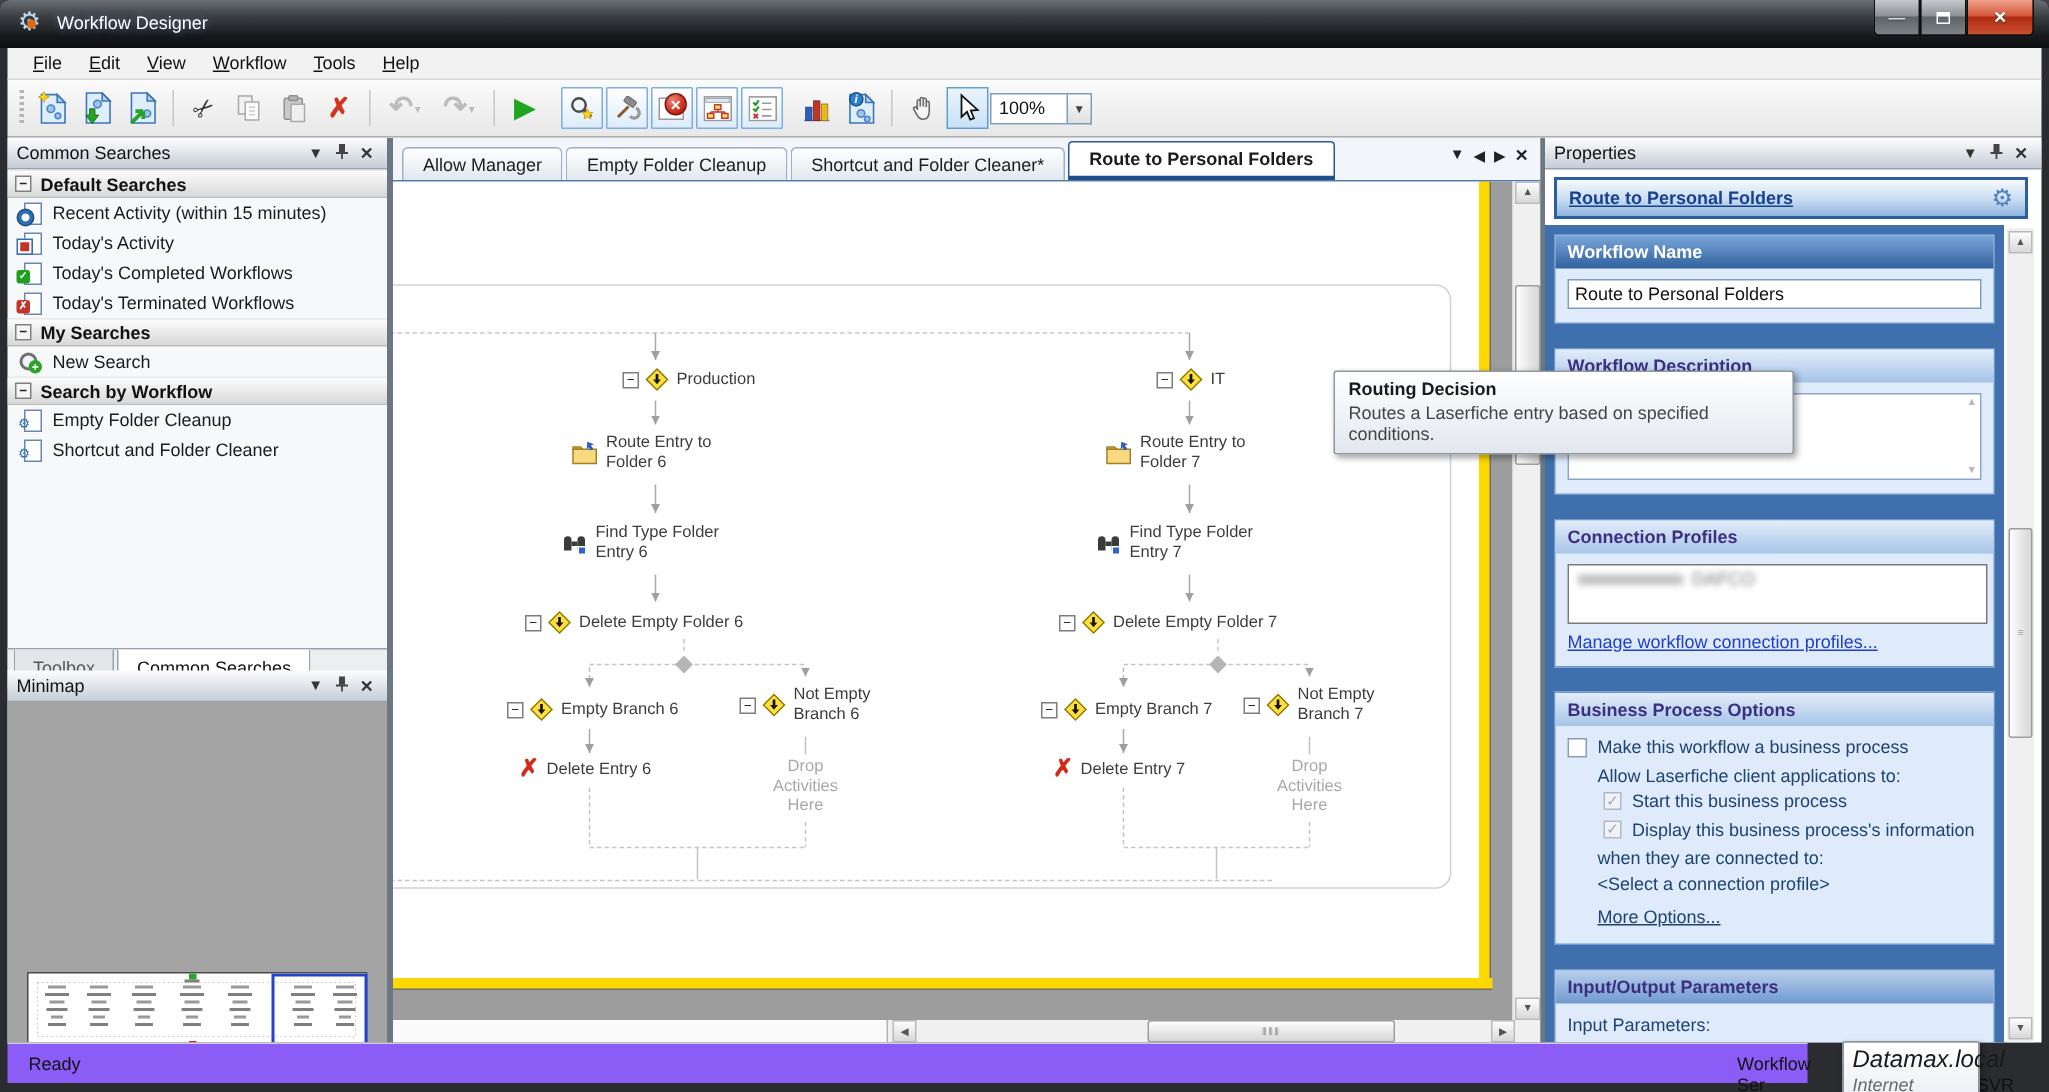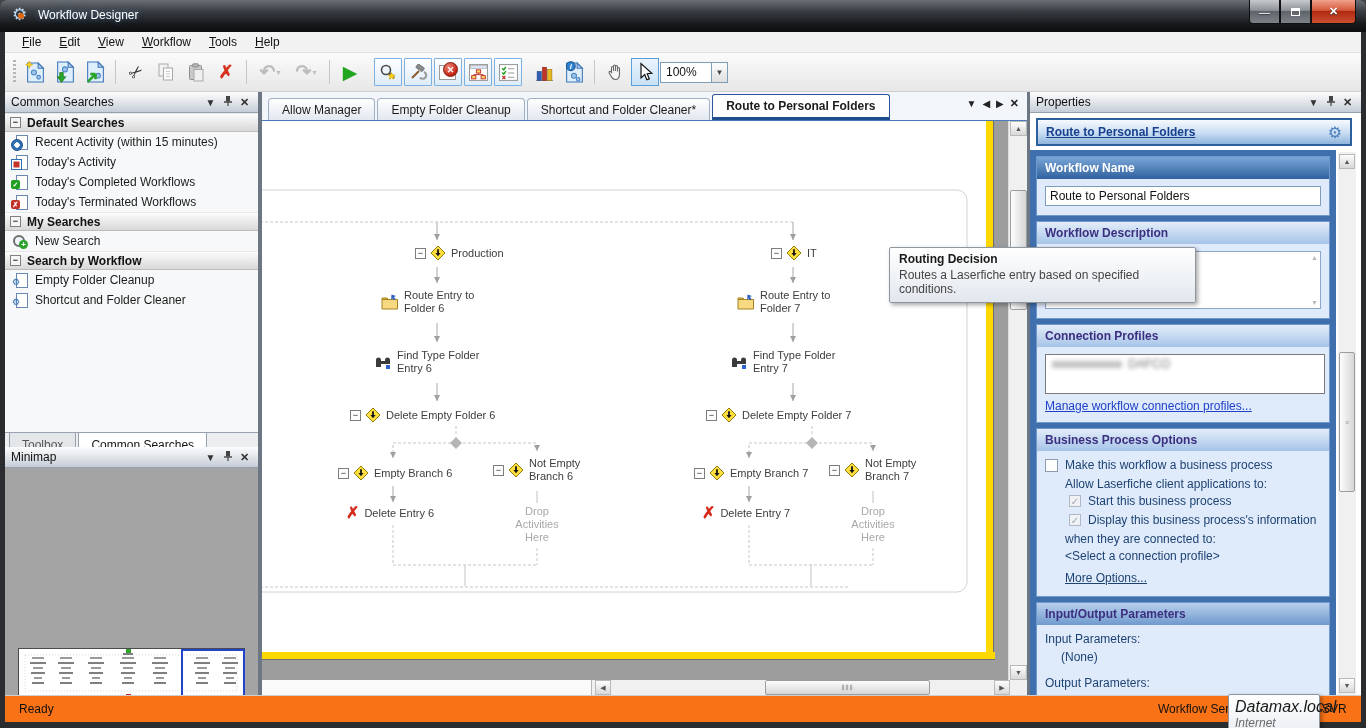--- a/index.html
+++ b/index.html
@@ -114,21 +114,21 @@
   .hthumb{position:absolute;left:503px;top:0;width:165px;height:15px;background:linear-gradient(#fdfdfd,#d6d6d6);border:1px solid #9d9d9d;border-radius:2px;
     display:flex;align-items:center;justify-content:center;font-size:7px;color:#8a8a8a;letter-spacing:1px;}
 
   
   .props{position:absolute;left:1030px;top:92px;width:331px;height:603px;background:#fff;overflow:hidden;}
   .plink-box{position:absolute;left:6px;top:26px;width:316px;height:28px;border:2px solid #2c5f9e;
     background:linear-gradient(180deg,#f6fafe 0%,#c8dcf2 55%,#8fb4dd 100%);display:flex;align-items:center;padding:0 8px;}
   .plink{font-size:12px;font-weight:bold;color:#17418f;text-decoration:underline;flex:1;}
   .plink-gear{font-size:16px;color:#4f81bd;}
   .pcontent{position:absolute;left:0;top:58px;width:306px;height:545px;background:#3f6fad;padding:6px 0 0 6px;overflow:hidden;}
-  .psec{width:294px;background:#dfeafa;border:1px solid #6f98cf;margin-bottom:5px;}
+  .psec{width:294px;background:#dfeafa;border:1px solid #6f98cf;margin-bottom:16px;}
   .psec-h{height:22px;display:flex;align-items:center;padding-left:8px;font-size:12px;font-weight:bold;}
   .psec-h.hot{background:linear-gradient(180deg,#7aa6d8,#30619e);color:#fff;}
   .psec-h.cool{background:linear-gradient(180deg,#e3edf9,#a6c4e8);color:#3b2f80;}
   .psec-h.mid{background:linear-gradient(180deg,#b9cfec,#6f9ace);color:#3b2f80;}
   .psec-b{padding:7px 8px 9px 8px;font-size:12px;color:#1d4373;}
   .pinput{width:276px;height:20px;background:#fff;border:1px solid #7f9db9;font-size:12px;color:#111;display:flex;align-items:center;padding-left:4px;}
   .pdesc{width:276px;height:58px;background:#fff;border:1px solid #8aa6c9;position:relative;}
   .pdesc .ar{position:absolute;right:2px;font-size:7px;color:#b9b9b9;}
   .plist{width:280px;height:40px;background:#fff;border:1px solid #7a7a7a;padding:2px 4px;position:relative;overflow:hidden;}
   .redacted{filter:blur(2px);color:#777;font-size:12px;}
@@ -140,21 +140,21 @@
   .indent1{margin-left:20px;}
   .indent2{margin-left:24px;}
   .bp-line{margin:3px 0 3px 20px;}
   .more{margin:8px 0 2px 20px;text-decoration:underline;}
   .pscroll{position:absolute;left:308px;top:60px;width:18px;height:543px;background:#f0f0f0;}
   .pscroll .sb-btn{width:16px;}
   .pthumb{position:absolute;left:1px;top:200px;width:16px;height:140px;background:linear-gradient(90deg,#fdfdfd,#d6d6d6);border:1px solid #9d9d9d;border-radius:2px;
     display:flex;align-items:center;justify-content:center;font-size:7px;color:#9a9a9a;}
 
   
-  .statusbar{position:absolute;left:5px;top:695px;width:1356px;height:27px;background:#f97316;border-top:1px solid #cfcfcf;font-size:12px;color:#111;}
+  .statusbar{position:absolute;left:5px;top:695px;width:1200px;height:27px;background:#8b5cf6;border-top:1px solid #cfcfcf;font-size:12px;color:#111;}
   .st-ready{position:absolute;left:14px;top:6px;}
   .st-ser{position:absolute;left:1153px;top:6px;}
   .st-svr{position:absolute;left:1313px;top:6px;}
 
   
   .tip{position:absolute;border:1px solid #8e979e;background:linear-gradient(180deg,#ffffff,#e2e7ee);box-shadow:2px 2px 4px rgba(0,0,0,.35);border-radius:2px;}
   .tip-activity{left:889px;top:247px;width:307px;padding:4px 27px 6px 9px;}
   .tip-activity .t1{font-size:12px;font-weight:bold;color:#1a1a1a;}
   .tip-activity .t2{font-size:12px;color:#444;margin-top:2px;}
   .tip-net{left:1228px;top:694px;width:92px;padding:3px 6px 6px 6px;}

